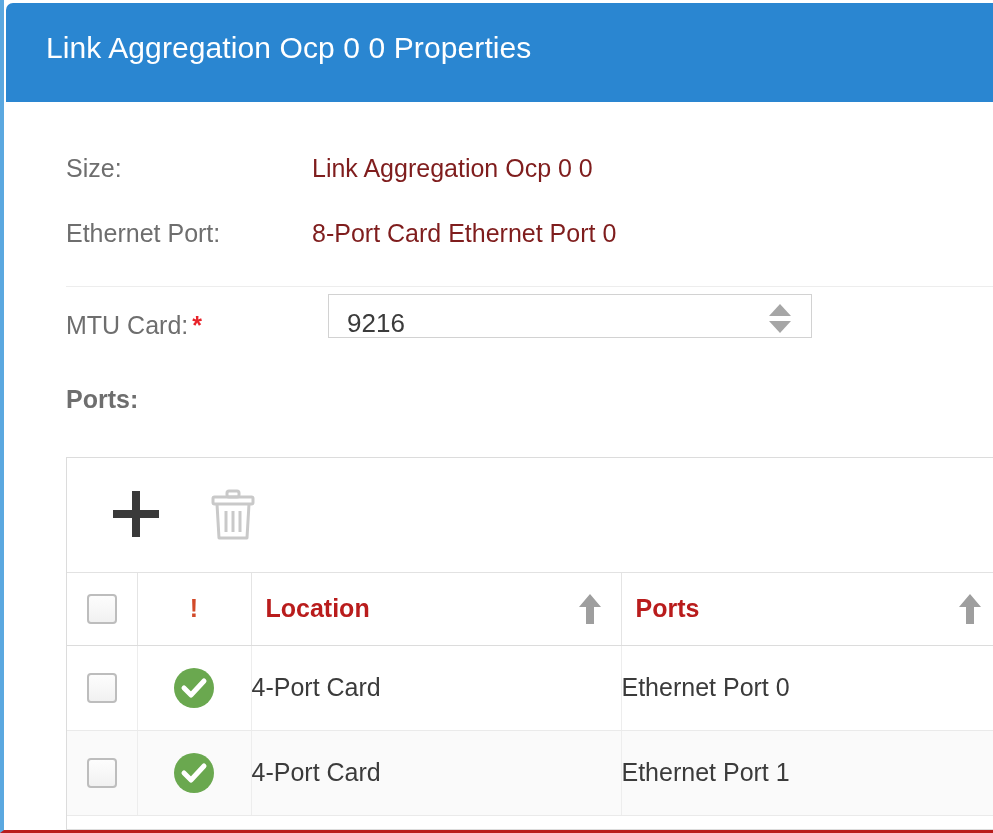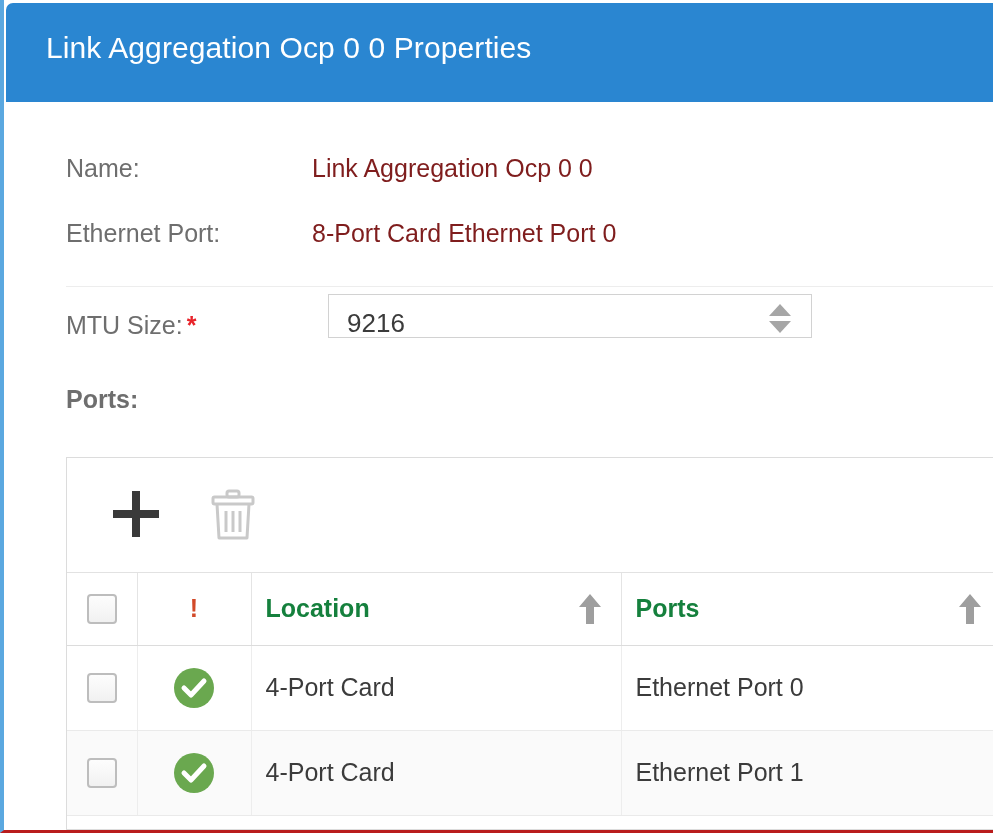--- a/index.html
+++ b/index.html
@@ -217,21 +217,21 @@
   #ports-table col.col-status { width: 114px; }
   #ports-table col.col-location { width: 370px; }
   #ports-table col.col-name { width: 380px; }
 
   #ports-table th {
     height: 72px;
     background: #ffffff;
     border-bottom: 1px solid #DCDCDC;
     border-right: 1px solid #E4E4E4;
     font-size: 25px;
-    color: #15803d;
+    color: #b91c1c;
     font-weight: bold;
     text-align: left;
     padding: 0 14px;
     vertical-align: middle;
     box-sizing: border-box;
     position: relative;
   }
   #ports-table th.th-check,
   #ports-table th.th-status {
     text-align: center;
@@ -248,21 +248,21 @@
     transform: translateY(-50%);
   }
   .sort-arrow svg { display: block; }
 
   #ports-table td {
     height: 85px;
     border-bottom: 1px solid #EAEAEA;
     border-right: 1px solid #EDEDED;
     font-size: 25px;
     color: #3B3B3B;
-    padding: 0 14px;
+    padding: 0 0;
     vertical-align: middle;
     box-sizing: border-box;
   }
   #ports-table td.td-check,
   #ports-table td.td-status {
     text-align: center;
     padding: 0;
   }
   #ports-table tr.row-even td { background: #ffffff; }
   #ports-table tr.row-odd td { background: #FAFAFA; }
@@ -289,32 +289,32 @@
 
 <div id="window-frame">
 
   <div id="title-bar">
     <div id="title-text">Link Aggregation Ocp 0 0 Properties</div>
   </div>
 
   <div id="dialog-body">
 
     <div class="form-row" id="row-name">
-      <div class="form-label">Name:</div>
+      <div class="form-label">Size:</div>
       <div class="form-value">Link Aggregation Ocp 0 0</div>
     </div>
 
     <div class="form-row" id="row-primary-port">
       <div class="form-label">Ethernet Port:</div>
       <div class="form-value">8-Port Card Ethernet Port 0</div>
     </div>
 
     <div id="field-divider"></div>
 
-    <div id="label-mtu"><span>MTU Size:</span><span id="mtu-required-asterisk">*</span></div>
+    <div id="label-mtu"><span>MTU Card:</span><span id="mtu-required-asterisk">*</span></div>
 
     <div id="mtu-input-wrap">
       <input id="mtu-input" type="text" value="9216" style="">
       <div id="mtu-spinner">
         <span class="spin-btn" id="mtu-spin-up"></span>
         <span class="spin-btn" id="mtu-spin-down"></span>
       </div>
     </div>
 
     <div id="ports-label">Ports:</div>

